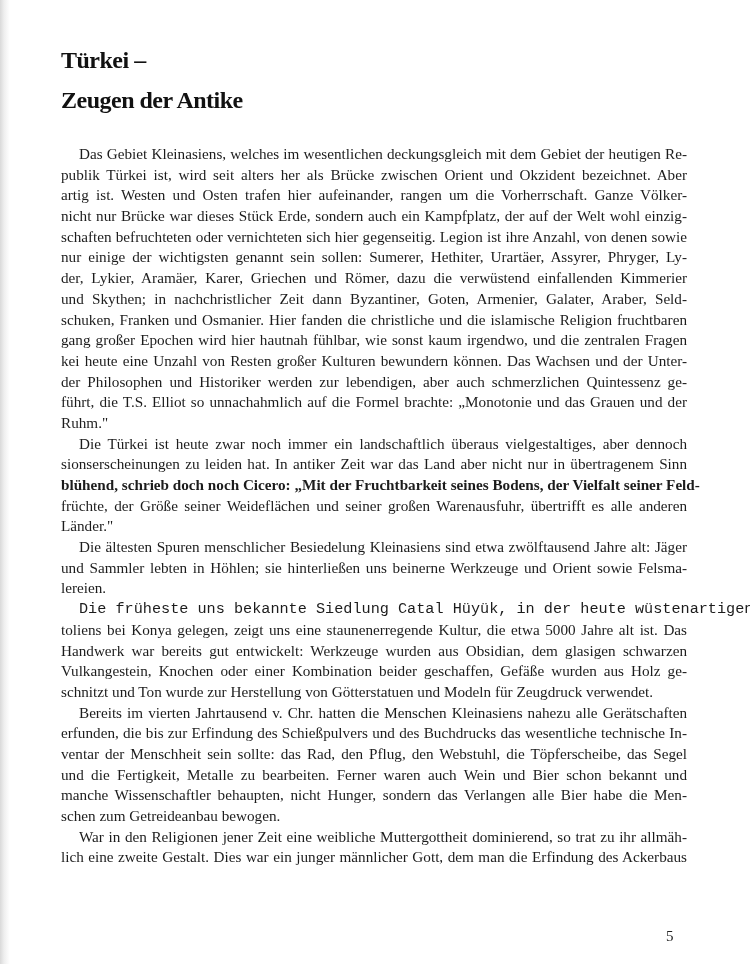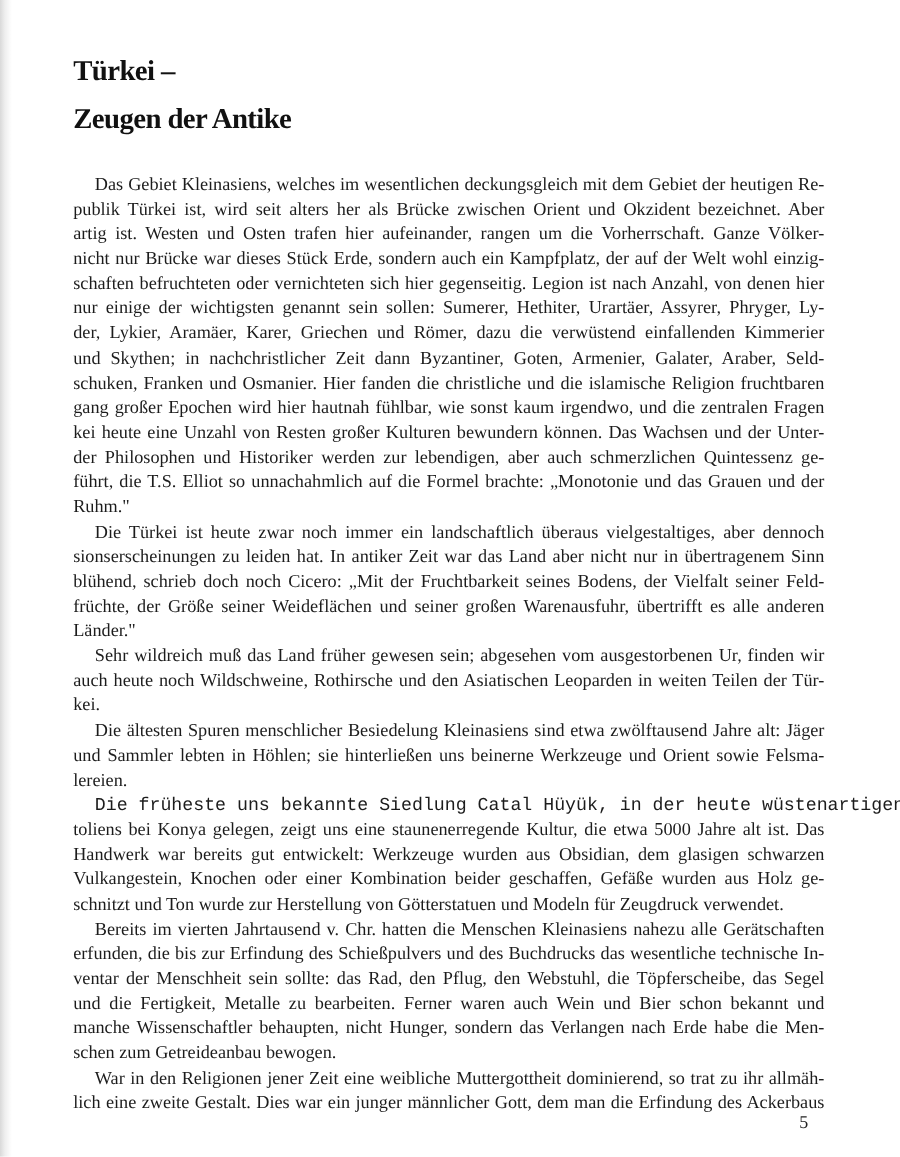--- a/index.html
+++ b/index.html
@@ -45,61 +45,56 @@
   <div>Türkei –</div>
   <div>Zeugen der Antike</div>
 </h1>
 
 <div class="body-text" id="body-text">
     <div>
       <span class="line indent" style="display: block; width: auto;">Das Gebiet Kleinasiens, welches im wesentlichen deckungsgleich mit dem Gebiet der heutigen Re-</span>
       <span class="line" style="display: block; width: auto;">publik Türkei ist, wird seit alters her als Brücke zwischen Orient und Okzident bezeichnet. Aber</span>
       <span class="line" style="display: block; width: auto;">artig ist. Westen und Osten trafen hier aufeinander, rangen um die Vorherrschaft. Ganze Völker-</span>
       <span class="line" style="display: block; width: auto;">nicht nur Brücke war dieses Stück Erde, sondern auch ein Kampfplatz, der auf der Welt wohl einzig-</span>
-      <span class="line" style="display: block; width: auto;">schaften befruchteten oder vernichteten sich hier gegenseitig. Legion ist nach Anzahl, von denen hier</span>
+      <span class="line" style="display: block; width: auto;">schaften befruchteten oder vernichteten sich hier gegenseitig. Legion ist ihre Anzahl, von denen sowie</span>
       <span class="line" style="display: block; width: auto;">nur einige der wichtigsten genannt sein sollen: Sumerer, Hethiter, Urartäer, Assyrer, Phryger, Ly-</span>
       <span class="line" style="display: block; width: auto;">der, Lykier, Aramäer, Karer, Griechen und Römer, dazu die verwüstend einfallenden Kimmerier</span>
       <span class="line" style="display: block; width: auto;">und Skythen; in nachchristlicher Zeit dann Byzantiner, Goten, Armenier, Galater, Araber, Seld-</span>
       <span class="line" style="display: block; width: auto;">schuken, Franken und Osmanier. Hier fanden die christliche und die islamische Religion fruchtbaren</span>
       <span class="line" style="display: block; width: auto;">gang großer Epochen wird hier hautnah fühlbar, wie sonst kaum irgendwo, und die zentralen Fragen</span>
       <span class="line" style="display: block; width: auto;">kei heute eine Unzahl von Resten großer Kulturen bewundern können. Das Wachsen und der Unter-</span>
       <span class="line" style="display: block; width: auto;">der Philosophen und Historiker werden zur lebendigen, aber auch schmerzlichen Quintessenz ge-</span>
       <span class="line" style="display: block; width: auto;">führt, die T.S. Elliot so unnachahmlich auf die Formel brachte: „Monotonie und das Grauen und der</span>
       <span class="line last" style="display: block; width: auto;">Ruhm."</span>
     </div>
     <div>
       <span class="line indent" style="display: block; width: auto;">Die Türkei ist heute zwar noch immer ein landschaftlich überaus vielgestaltiges, aber dennoch</span>
       <span class="line" style="display: block; width: auto;">sionserscheinungen zu leiden hat. In antiker Zeit war das Land aber nicht nur in übertragenem Sinn</span>
-      <span class="line" style="display: block; width: auto;">blühend, schrieb doch noch Cicero: „Mit der Fruchtbarkeit seines Bodens, der Vielfalt seiner Feld-</span>
+      <span class="line" style="display: block; width: auto; font-weight: bold;">blühend, schrieb doch noch Cicero: „Mit der Fruchtbarkeit seines Bodens, der Vielfalt seiner Feld-</span>
       <span class="line" style="display: block; width: auto;">früchte, der Größe seiner Weideflächen und seiner großen Warenausfuhr, übertrifft es alle anderen</span>
       <span class="line last" style="display: block; width: auto;">Länder."</span>
-    </div>
-    <div>
-      <span class="line indent" style="display: block; width: auto;">Sehr wildreich muß das Land früher gewesen sein; abgesehen vom ausgestorbenen Ur, finden wir</span>
-      <span class="line" style="display: block; width: auto;">auch heute noch Wildschweine, Rothirsche und den Asiatischen Leoparden in weiten Teilen der Tür-</span>
-      <span class="line last" style="display: block; width: auto;">kei.</span>
     </div>
     <div>
       <span class="line indent" style="display: block; width: auto;">Die ältesten Spuren menschlicher Besiedelung Kleinasiens sind etwa zwölftausend Jahre alt: Jäger</span>
       <span class="line" style="display: block; width: auto;">und Sammler lebten in Höhlen; sie hinterließen uns beinerne Werkzeuge und Orient sowie Felsma-</span>
       <span class="line last" style="display: block; width: auto;">lereien.</span>
     </div>
     <div>
       <span class="line indent" style="display: block; width: auto; font-family: Liberation Mono, monospace;">Die früheste uns bekannte Siedlung Catal Hüyük, in der heute wüstenartigen Steppe Zentralana-</span>
       <span class="line" style="display: block; width: auto;">toliens bei Konya gelegen, zeigt uns eine staunenerregende Kultur, die etwa 5000 Jahre alt ist. Das</span>
       <span class="line" style="display: block; width: auto;">Handwerk war bereits gut entwickelt: Werkzeuge wurden aus Obsidian, dem glasigen schwarzen</span>
       <span class="line" style="display: block; width: auto;">Vulkangestein, Knochen oder einer Kombination beider geschaffen, Gefäße wurden aus Holz ge-</span>
       <span class="line last" style="display: block; width: auto;">schnitzt und Ton wurde zur Herstellung von Götterstatuen und Modeln für Zeugdruck verwendet.</span>
     </div>
     <div>
       <span class="line indent" style="display: block; width: auto;">Bereits im vierten Jahrtausend v. Chr. hatten die Menschen Kleinasiens nahezu alle Gerätschaften</span>
       <span class="line" style="display: block; width: auto;">erfunden, die bis zur Erfindung des Schießpulvers und des Buchdrucks das wesentliche technische In-</span>
       <span class="line" style="display: block; width: auto;">ventar der Menschheit sein sollte: das Rad, den Pflug, den Webstuhl, die Töpferscheibe, das Segel</span>
       <span class="line" style="display: block; width: auto;">und die Fertigkeit, Metalle zu bearbeiten. Ferner waren auch Wein und Bier schon bekannt und</span>
-      <span class="line" style="display: block; width: auto;">manche Wissenschaftler behaupten, nicht Hunger, sondern das Verlangen nach Erde habe die Men-</span>
+      <span class="line" style="display: block; width: auto;">manche Wissenschaftler behaupten, nicht Hunger, sondern das Verlangen alle Bier habe die Men-</span>
       <span class="line last" style="display: block; width: auto;">schen zum Getreideanbau bewogen.</span>
     </div>
     <div>
       <span class="line indent" style="display: block; width: auto;">War in den Religionen jener Zeit eine weibliche Muttergottheit dominierend, so trat zu ihr allmäh-</span>
       <span class="line" style="display: block; width: auto;">lich eine zweite Gestalt. Dies war ein junger männlicher Gott, dem man die Erfindung des Ackerbaus</span>
     </div>
   </div>
 
 <div class="page-number">5</div>
 

